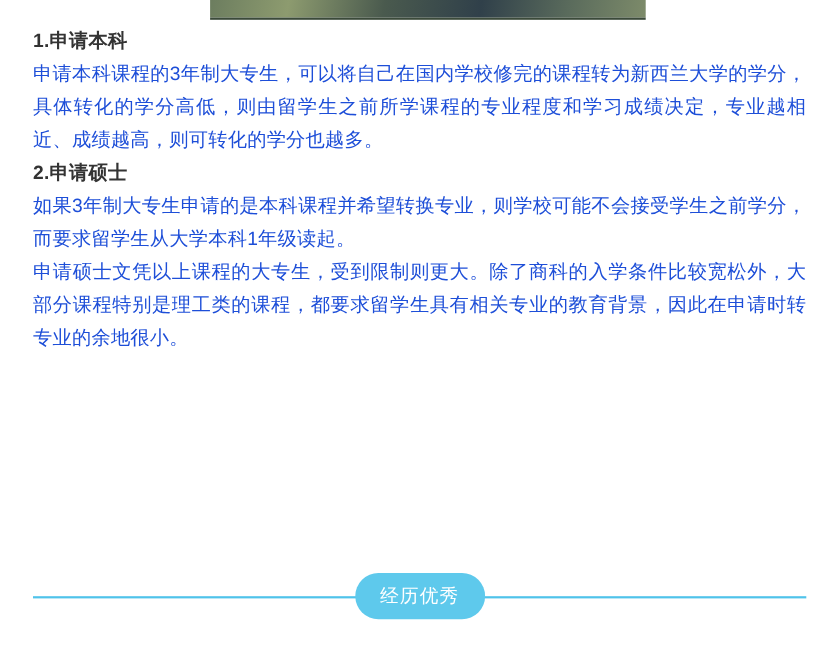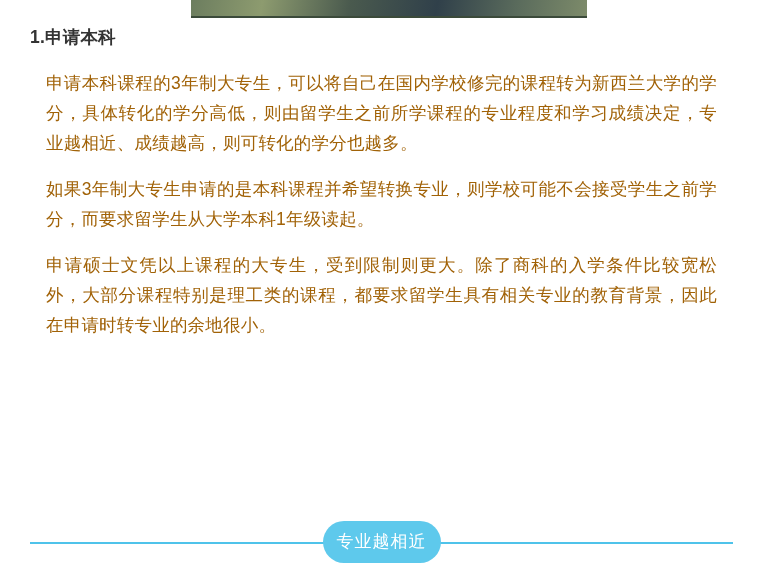--- a/index.html
+++ b/index.html
@@ -42,22 +42,22 @@
   .heading {
     font-size: 17.5px;
     line-height: 30px;
     color: #333333;
     margin: 0;
     letter-spacing: 0.2px;
   }
   .para {
     font-size: 17.5px;
     line-height: 30px;
-    color: #a16207;
-    margin: 16px;
+    color: #1d4ed8;
+    margin: 0;
     text-align: justify;
     text-justify: inter-ideograph;
     letter-spacing: 0.2px;
   }
   .divider-wrap {
     position: absolute;
     left: 0;
     bottom: 22px;
     width: 763px;
     height: 44px;
@@ -92,24 +92,25 @@
 
 <div class="page">
 
   <div class="top-image"></div>
 
   <div class="content">
 
     <h2 class="heading">1.申请本科</h2>
     <p class="para">申请本科课程的3年制大专生，可以将自己在国内学校修完的课程转为新西兰大学的学分，具体转化的学分高低，则由留学生之前所学课程的专业程度和学习成绩决定，专业越相近、成绩越高，则可转化的学分也越多。</p>
 
+    <h2 class="heading">2.申请硕士</h2>
 
     <p class="para">如果3年制大专生申请的是本科课程并希望转换专业，则学校可能不会接受学生之前学分，而要求留学生从大学本科1年级读起。</p>
     <p class="para">申请硕士文凭以上课程的大专生，受到限制则更大。除了商科的入学条件比较宽松外，大部分课程特别是理工类的课程，都要求留学生具有相关专业的教育背景，因此在申请时转专业的余地很小。</p>
 
   </div>
 
   <div class="divider-wrap">
     <div class="divider-line"></div>
-    <div class="pill">专业越相近</div>
+    <div class="pill">经历优秀</div>
   </div>
 
 </div>
 
 </body></html>

